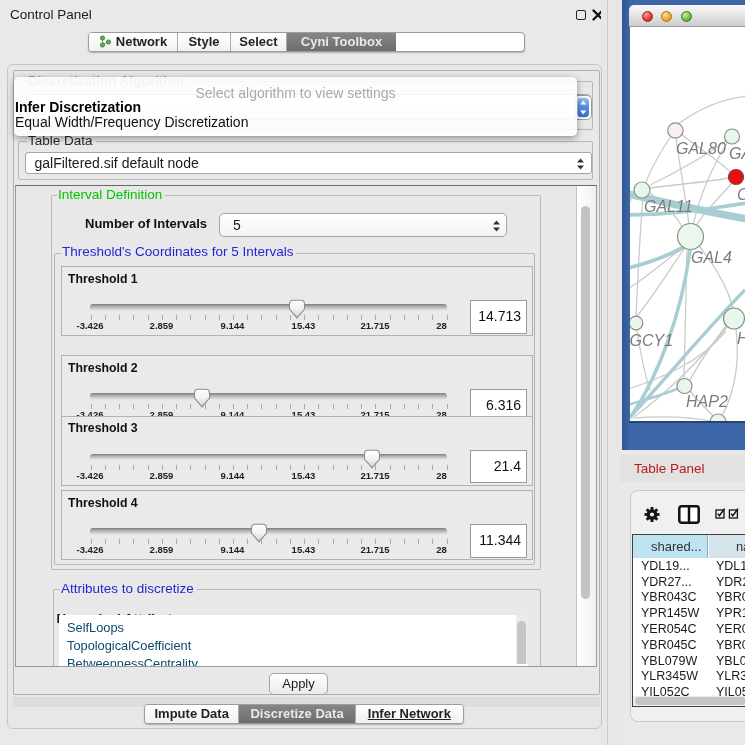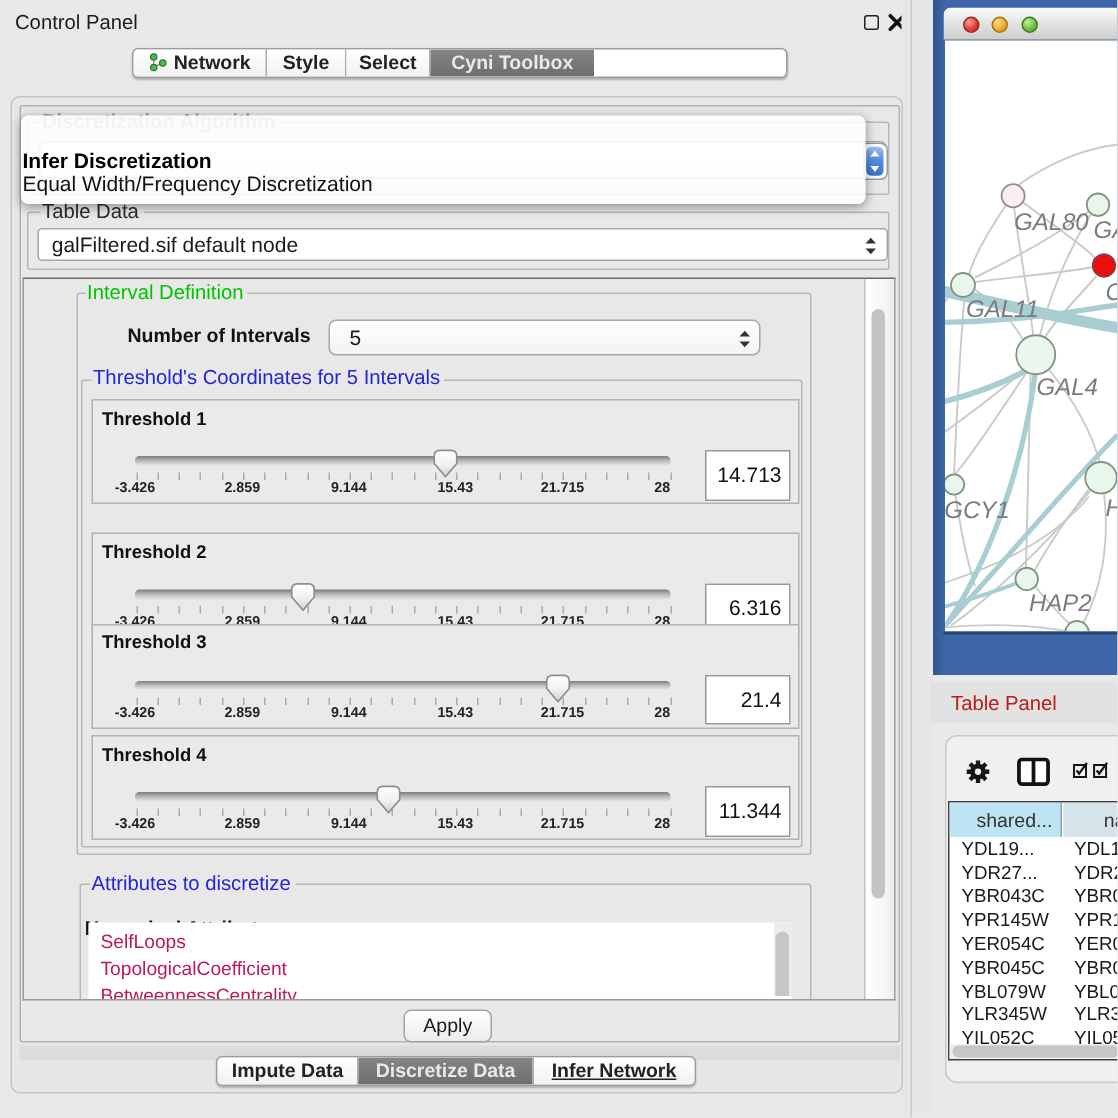--- a/index.html
+++ b/index.html
@@ -40,21 +40,21 @@
 .thlab { position:absolute; left:6px; top:4.5px; font-size:12.3px; font-weight:bold; color:#111; }
 .track { position:absolute; left:28px; top:37px; width:357px; height:6.5px; border-radius:3px;
   background:linear-gradient(#7d7d7d,#b9b9b9 45%,#ececec); }
 .tk { position:absolute; top:48px; width:1px; height:5px; background:#ababab; }
 .rl { position:absolute; top:53px; transform:translateX(-50%); font-size:9.5px; font-weight:bold; color:#222; }
 .thumb { position:absolute; top:32px; }
 .vbox { position:absolute; left:408px; top:33px; width:57px; height:33.5px; background:#fff; border:1px solid #999;
   font-size:14px; color:#111; text-align:right; padding-right:5px; line-height:31px; }
 
 
-#attlist { position:absolute; left:43px; top:555px; width:469px; height:56px; background:#fff; padding-top:3.5px; font-size:12.8px; color:#be185d; overflow:hidden; }
+#attlist { position:absolute; left:43px; top:555px; width:469px; height:56px; background:#fff; padding-top:3.5px; font-size:12.8px; color:#0c4a6e; overflow:hidden; }
 #attlist div { padding-left:8px; height:18.4px; line-height:18.4px; }
 #attsb { position:absolute; left:499.5px; top:555px; width:12px; height:49px; background:#ececec; }
 #attsb .th { position:absolute; left:1px; top:6px; width:9.5px; height:43px; border-radius:5px 5px 0 0; background:#c6c6c6; }
 
 #applybtn { position:absolute; left:259px; top:612px; width:59px; height:22px; border:1px solid #a3a3a3; border-radius:5px;
   background:linear-gradient(#ffffff,#ebebeb); font-size:13px; color:#1a1a1a; text-align:center; line-height:20px; }
 
 
 #popup { position:absolute; left:14px; top:77px; width:563px; height:59px; background:rgba(255,255,255,0.87);
   border-radius:5px; box-shadow:0 2px 7px rgba(0,0,0,0.4); z-index:50; }
@@ -366,20 +366,21 @@
     <div id="vsb">
         <div class="th"></div>
       </div>
   </div>
 
   <div id="applybtn">Apply</div>
 </div>
 
 <div id="popup"></div>
 <div id="popupitems">
+  <span class="abs" style="left:14px; right:168px; top:84.5px; text-align:center; font-size:14px; color:#a9a9a9; width:563px;">Select algorithm to view settings</span>
   <span class="abs" style="left:15px; top:98.5px; font-size:14px; font-weight:bold; color:#000;">Infer Discretization</span>
   <span class="abs" style="left:15px; top:114px; font-size:14px; color:#111;">Equal Width/Frequency Discretization</span>
 </div>
 
 <div class="seg" style="left:144px; top:704px; width:320px; height:19.5px; z-index:10;">
   <div class="s" style="width:95px;">Impute Data</div>
   <div class="s sel" style="width:117px;">Discretize Data</div>
   <div class="s" style="width:108px;text-decoration:underline;">Infer Network</div>
 </div>
 

